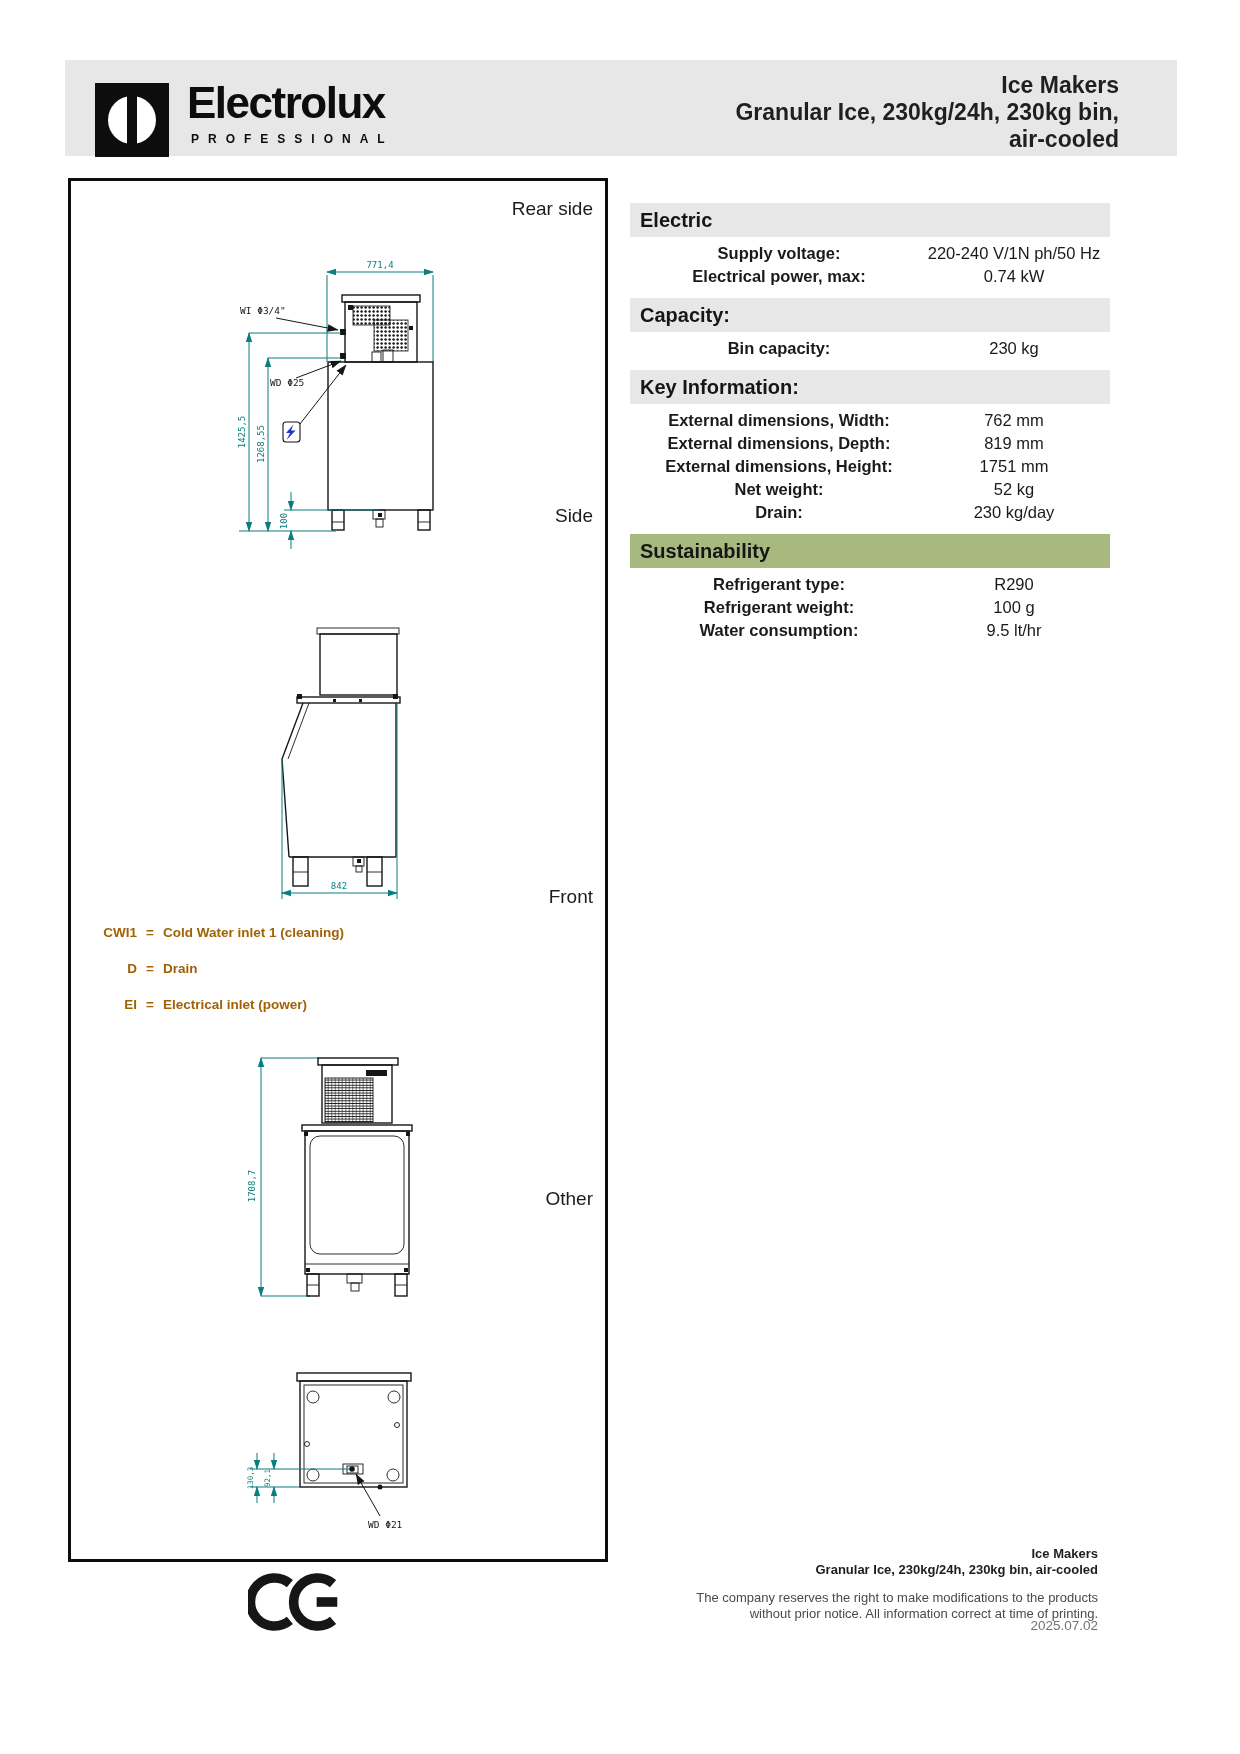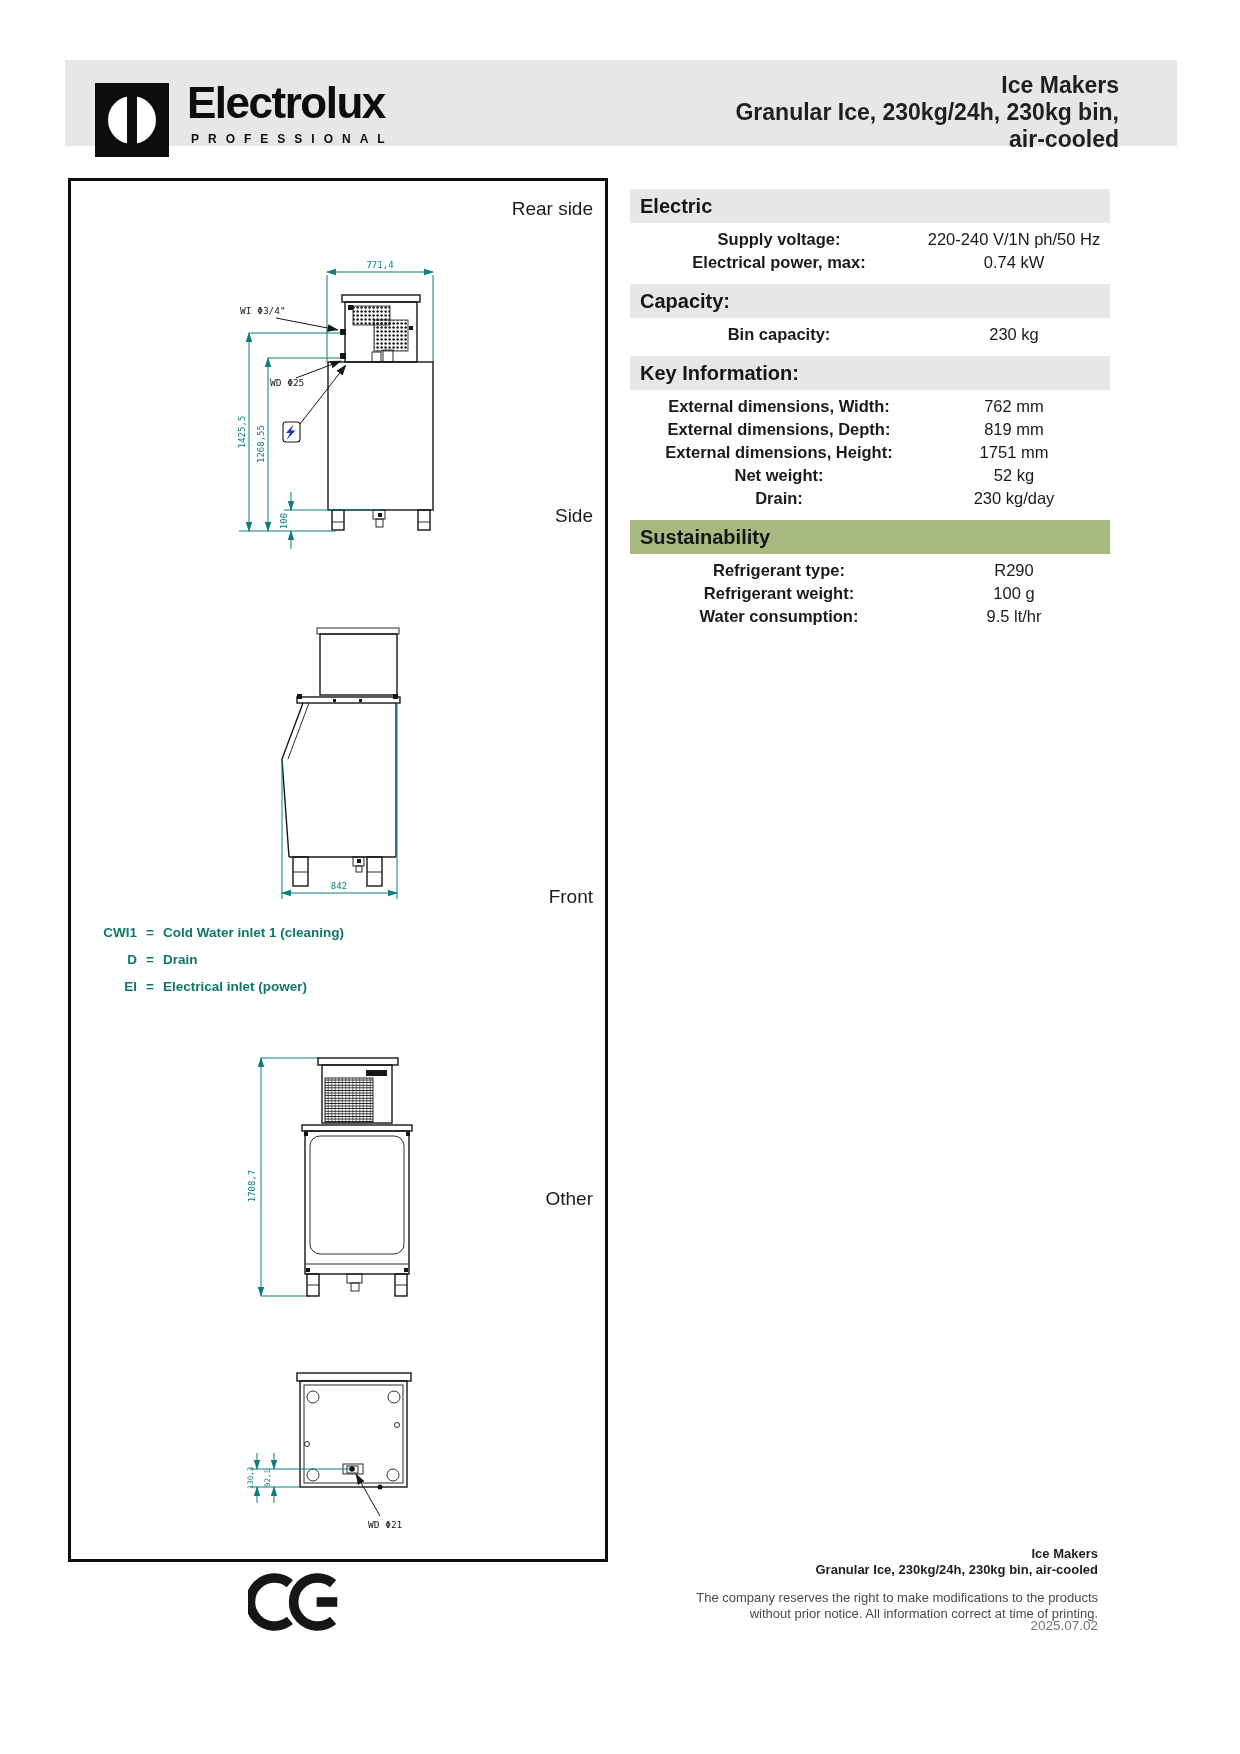--- a/index.html
+++ b/index.html
@@ -2,36 +2,36 @@
 <html style="--gray: #e7e7e7; --green: #a8b97f; --teal: #0b7d7d; --blue: #2233cc;"><head>
 <meta charset="utf-8">
 <style>
   html,body{margin:0;padding:0;background:#fff;}
   :root{
     --gray:#e7e7e7; --green:#a8b97f; --teal:#0b7d7d; --blue:#2233cc; --ink:#161616;
   }
   .page{position:relative;width:1240px;height:1754px;background:#fff;overflow:hidden;
         font-family:"Liberation Sans",sans-serif;color:#1a1a1a;}
   
-  .header-band{position:absolute;left:65px;top:60px;width:1112px;height:86px;background:var(--gray,#e7e7e7);}
+  .header-band{position:absolute;left:65px;top:60px;width:1112px;height:96px;background:var(--gray,#e7e7e7);}
   .logo-box{position:absolute;left:30px;top:23px;width:74px;height:74px;}
   .brand{position:absolute;left:122px;top:18px;font-size:44px;font-weight:700;letter-spacing:-1.5px;color:#0d0d0d;}
   .brand-sub{position:absolute;left:126px;top:72px;font-size:12px;font-weight:700;letter-spacing:9px;color:#0d0d0d;}
   .head-title{position:absolute;right:58px;top:12px;text-align:right;font-size:23px;font-weight:700;
               line-height:27px;color:#1f1f1f;}
   
   .draw-box{position:absolute;left:68px;top:178px;width:534px;height:1378px;border:3px solid #0d0d0d;background:#fff;}
   .view-label{position:absolute;right:12px;font-size:19px;color:#1c1c1c;}
   .svgabs{position:absolute;}
   .legend{position:absolute;left:14px;top:744px;display:grid;grid-template-columns:52px 26px auto;
-          row-gap:12px;font-size:13.5px;font-weight:700;color:#0f766e;}
+          row-gap:21px;font-size:13.5px;font-weight:700;color:#a16207;}
   .legend .code{text-align:right;}
   .legend .eq{text-align:center;}
   
-  .spec-table{position:absolute;left:630px;top:186px;width:480px;}
+  .spec-table{position:absolute;left:630px;top:200px;width:480px;}
   .spec-band{height:34px;display:flex;align-items:center;padding-left:10px;font-size:20px;font-weight:700;
              color:#161616;margin-top:3px;}
   .spec-band.gray{background:var(--gray,#e7e7e7);}
   .spec-band.green{background:var(--green,#a8b97f);}
   .spec-rows{padding:5px 0 7px 10px;}
   .spec-row{display:grid;grid-template-columns:278px auto;line-height:23px;font-size:16.5px;text-align:center;}
   .spec-label{font-weight:700;}
   .spec-value{font-weight:400;}
   
   .dim{stroke:var(--teal,#0b7d7d);stroke-width:1;fill:none;}

